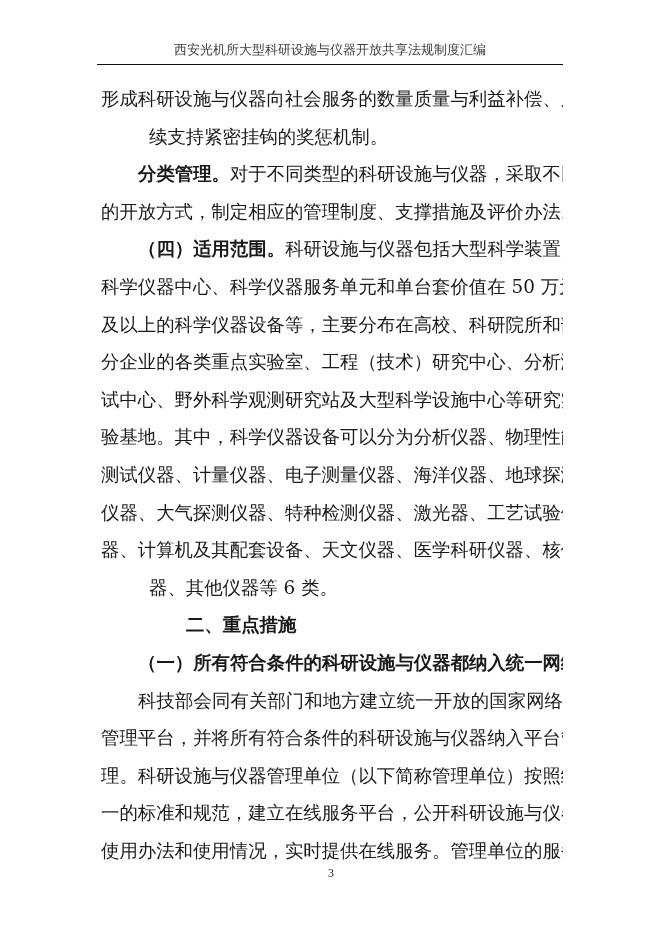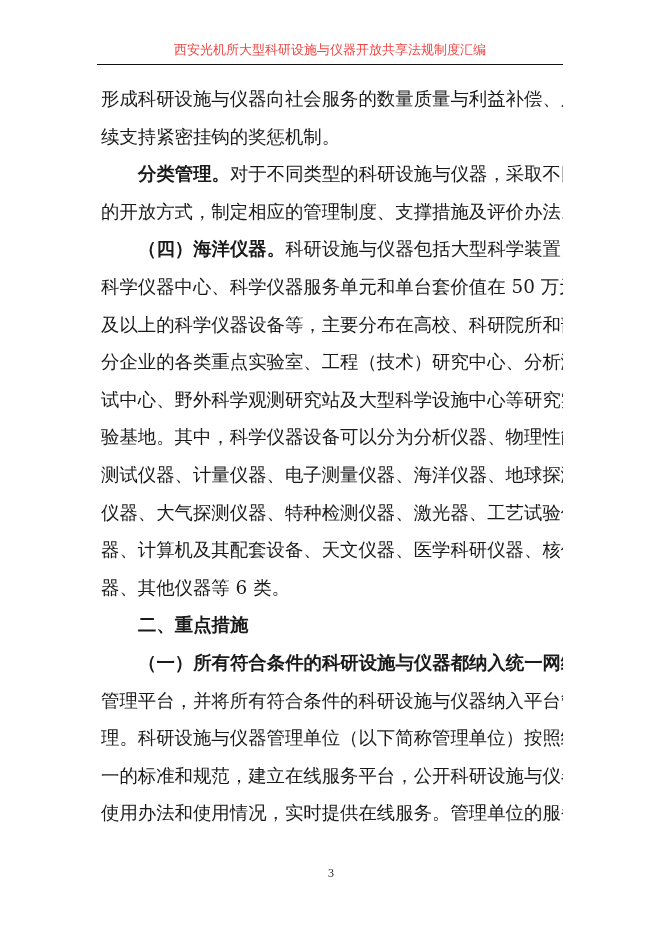--- a/index.html
+++ b/index.html
@@ -1,52 +1,53 @@
 <!DOCTYPE html>
 <html><head>
   <meta charset="utf-8">
   <style>
     html, body { margin: 0; padding: 0; background: #ffffff; }
     body { width: 662px; height: 936px; position: relative; overflow: hidden;
            font-family: "DejaVu Serif", "Liberation Serif", serif; color: #1a1a1a; }
     .header { position: absolute; left: 97px; top: 40px; width: 466px; height: 24px;
               border-bottom: 1.5px solid #111; text-align: center;
-              font-size: 13px; line-height: 20px; color: #ef4444; }
+              font-size: 13px; line-height: 20px; color: #404040; }
     .content { position: absolute; left: 101px; top: 80px; width: 462px; }
     .line { height: 37.6px; line-height: 37.6px; font-size: 18.4px; white-space: nowrap;
             text-align: justify; text-align-last: justify; overflow: hidden; }
-    .line.last { text-align-last: left; }
+    .line.last { text-align-last: left; margin-left: 48px; }
     .indent { padding-left: 37px; }
     .bold { font-weight: bold; font-family: Liberation Serif, serif; }
     .page-num { position: absolute; left: 0; width: 662px; top: 866px; text-align: center;
                 font-size: 12px; color: #222; font-family: "Liberation Serif", serif; }
   </style>
 </head>
 <body>
 
 <div class="header">
   <span>西安光机所大型科研设施与仪器开放共享法规制度汇编</span>
 </div>
 
 <div class="content">
   <div class="line"><span>形成科研设施与仪器向社会服务的数量质量与利益补偿、后</span></div>
   <div class="line last"><span>续支持紧密挂钩的奖惩机制。</span></div>
   <div class="line indent"><span class="bold">分类管理。</span><span>对于不同类型的科研设施与仪器，采取不同</span></div>
   <div class="line"><span>的开放方式，制定相应的管理制度、支撑措施及评价办法。</span></div>
-  <div class="line indent"><span class="bold">（四）海洋仪器。</span><span>科研设施与仪器包括大型科学装置、</span></div>
+  <div class="line indent"><span class="bold">（四）适用范围。</span><span>科研设施与仪器包括大型科学装置、</span></div>
   <div class="line"><span>科学仪器中心、科学仪器服务单元和单台套价值在 50 万元</span></div>
   <div class="line"><span>及以上的科学仪器设备等，主要分布在高校、科研院所和部</span></div>
   <div class="line"><span>分企业的各类重点实验室、工程（技术）研究中心、分析测</span></div>
   <div class="line"><span>试中心、野外科学观测研究站及大型科学设施中心等研究实</span></div>
   <div class="line"><span>验基地。其中，科学仪器设备可以分为分析仪器、物理性能</span></div>
   <div class="line"><span>测试仪器、计量仪器、电子测量仪器、海洋仪器、地球探测</span></div>
   <div class="line"><span>仪器、大气探测仪器、特种检测仪器、激光器、工艺试验仪</span></div>
   <div class="line"><span>器、计算机及其配套设备、天文仪器、医学科研仪器、核仪</span></div>
   <div class="line last"><span>器、其他仪器等 6 类。</span></div>
   <div class="line last indent"><span class="bold">二、重点措施</span></div>
   <div class="line indent"><span class="bold">（一）所有符合条件的科研设施与仪器都纳入统一网络</span></div>
+  <div class="line indent"><span>科技部会同有关部门和地方建立统一开放的国家网络</span></div>
   <div class="line"><span>管理平台，并将所有符合条件的科研设施与仪器纳入平台管</span></div>
   <div class="line"><span>理。科研设施与仪器管理单位（以下简称管理单位）按照统</span></div>
   <div class="line"><span>一的标准和规范，建立在线服务平台，公开科研设施与仪器</span></div>
   <div class="line"><span>使用办法和使用情况，实时提供在线服务。管理单位的服务</span></div>
 </div>
 
 <div class="page-num">3</div>
 
 </body></html>

